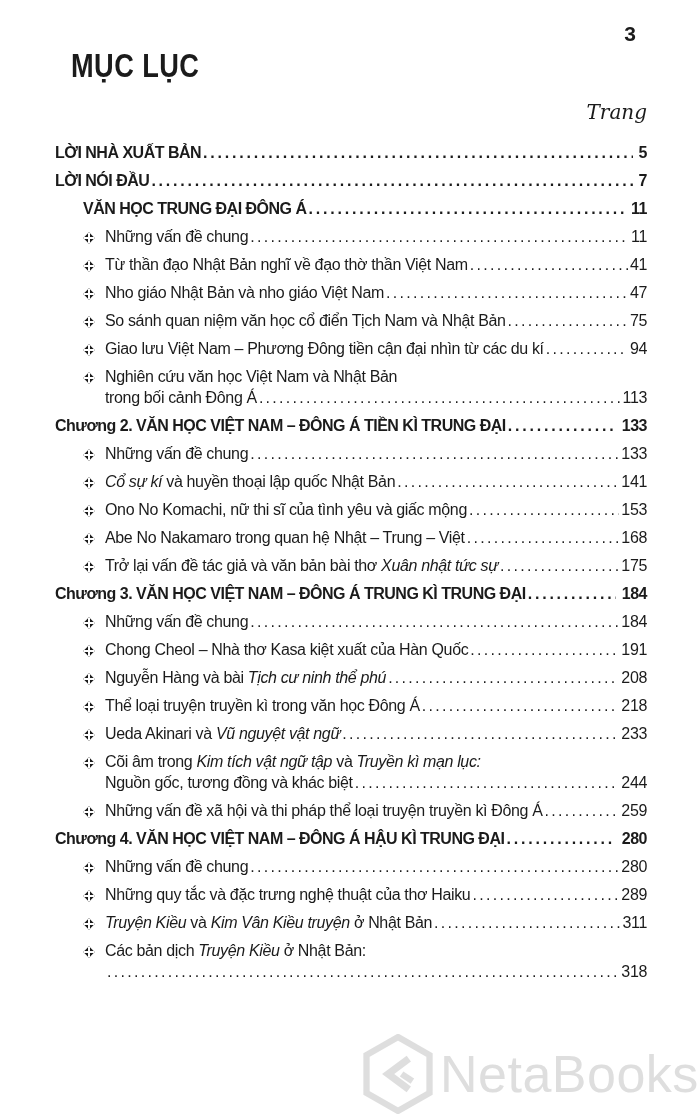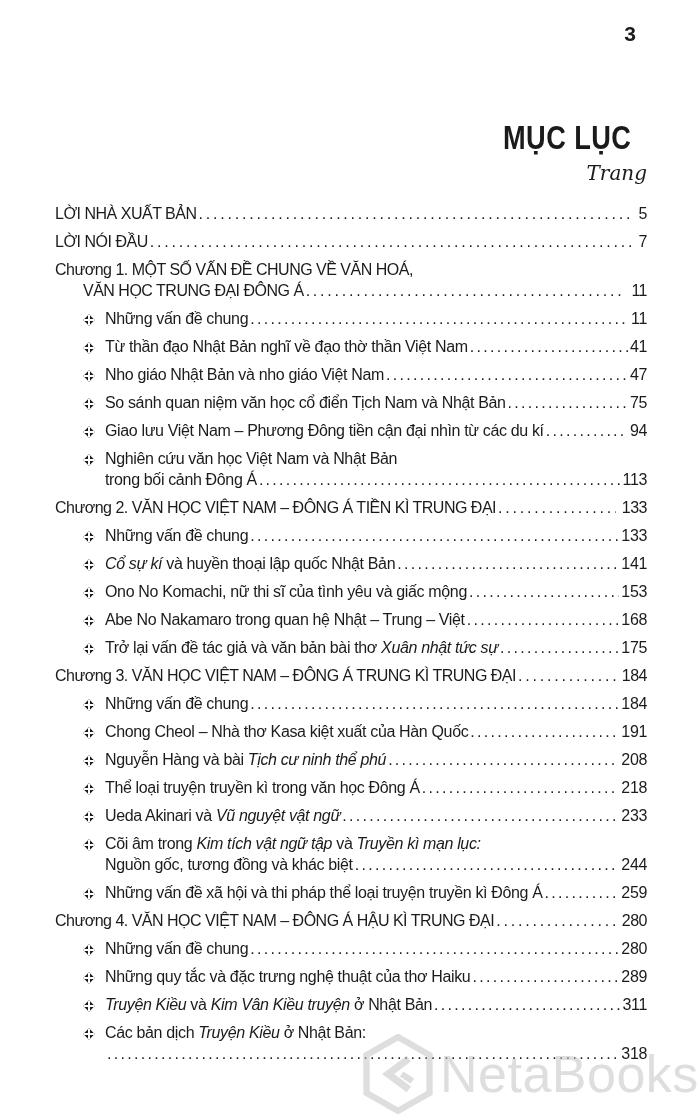--- a/index.html
+++ b/index.html
@@ -14,52 +14,52 @@
   .corner-num {
     position: absolute;
     top: 22px; right: 64px;
     font-size: 21px; font-weight: 700;
   }
   .toc {
     position: absolute;
     left: 55px; right: 53px; top: 0;
   }
   .title-wrap {
-    margin-top: 118px;
-    text-align: right;
+    margin-top: 46px;
+    text-align: left;
     line-height: 38px;
     height: 38px;
   }
   .title-inner {
     display: inline-block;
     transform: scaleX(0.80);
     transform-origin: center;
     font-weight: 700;
     font-size: 34px;
     letter-spacing: 0.5px;
   }
   .trang {
-    margin-top: 5px;
+    margin-top: 16px;
     text-align: right;
     font-family: "DejaVu Serif", serif;
     font-style: italic;
     font-size: 20px;
     line-height: 24px;
   }
   .entries { margin-top: 18px; }
   .entry { margin-bottom: 7px; }
   .line {
     display: flex;
     align-items: baseline;
     line-height: 21px;
     font-size: 16px;
     white-space: nowrap;
   }
   .front .line, .chapter .line {
-    font-weight: 400;
+    font-weight: 700;
     letter-spacing: -0.5px;
   }
   .chapter .line.cont { padding-left: 28px; }
   .item .line { letter-spacing: -0.35px; }
   .item .line.cont { padding-left: 50px; }
   .txt { flex: 0 0 auto; }
   .it { font-style: italic; }
   .leader {
     flex: 1 1 auto;
     min-width: 5px;
@@ -135,23 +135,20 @@
         </div>
       </div>
       <div class="entry front">
         <div class="line">
           <span class="txt"><span>LỜI NÓI ĐẦU</span></span>
           <span class="leader"></span>
           <span class="pg">7</span>
         </div>
       </div>
       <div class="entry chapter">
-        <div class="line">
-          <span class="txt"><span>Chương 1. MỘT SỐ VẤN ĐỀ CHUNG VỀ VĂN HOÁ,</span></span>
-        </div>
         <div class="line cont">
           <span class="txt"><span>VĂN HỌC TRUNG ĐẠI ĐÔNG Á</span></span>
           <span class="leader"></span>
           <span class="pg">11</span>
         </div>
       </div>
       <div class="entry item">
         <div class="line">
           <span class="bullet"></span>
           <span class="txt"><span>Những vấn đề chung</span></span>

